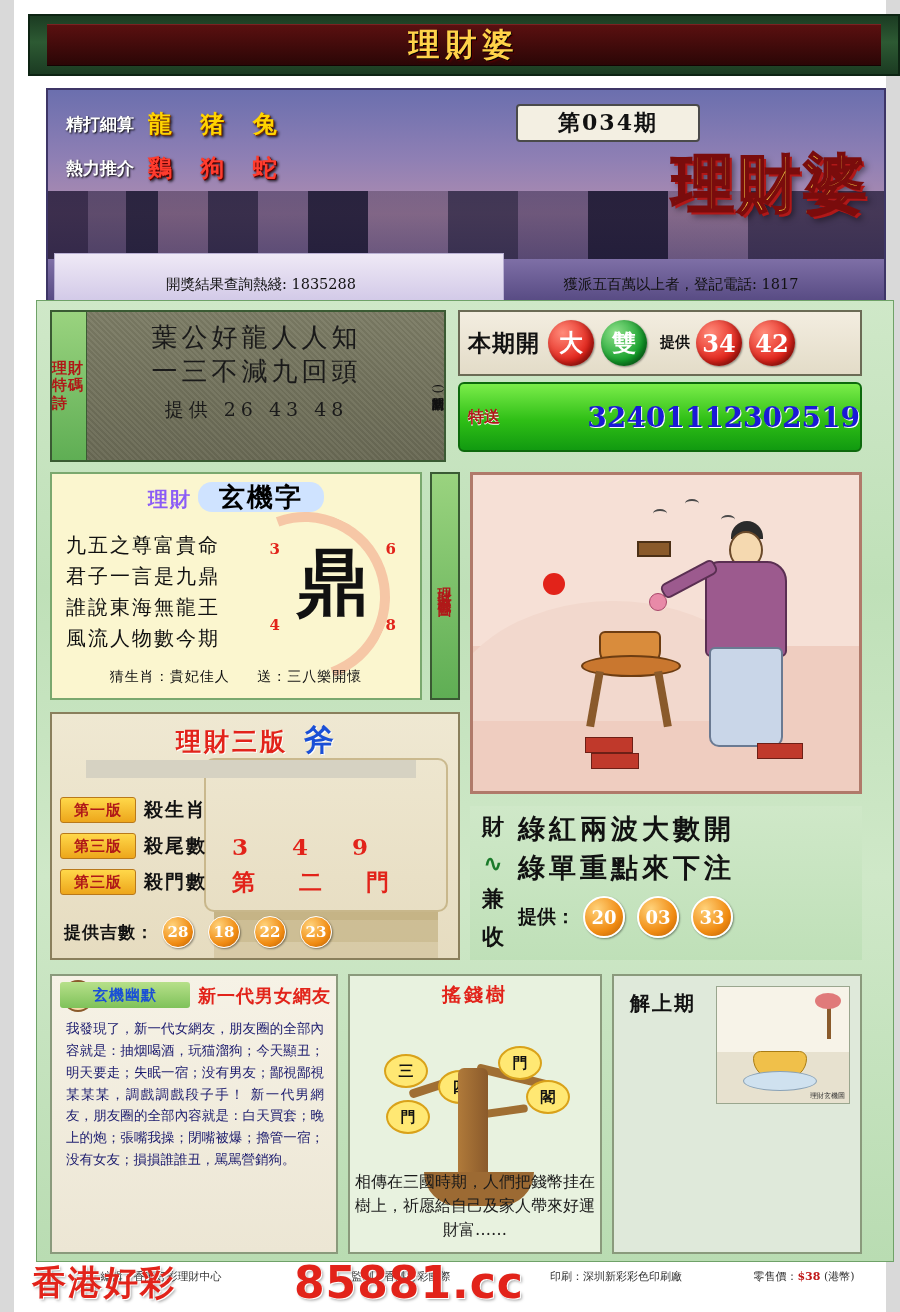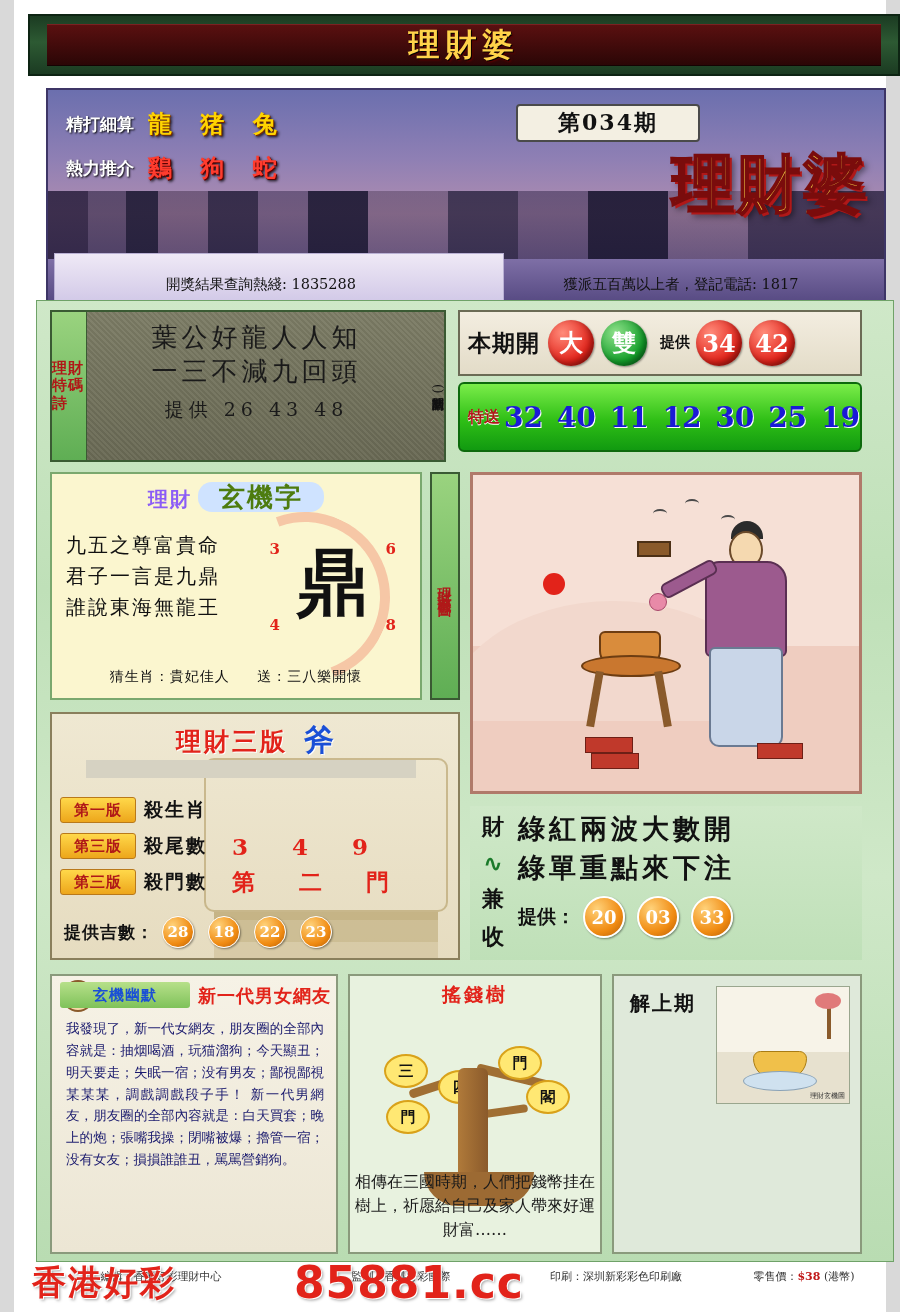--- a/index.html
+++ b/index.html
@@ -164,38 +164,38 @@
     border:2px solid #0d6a0d;border-radius:6px;box-sizing:border-box;
     display:flex;align-items:center;
   }
   .rb-label{
     width:40px;margin-left:4px;
     font-family:"DejaVu Serif","Liberation Serif",serif;
     font-size:16px;font-weight:bold;color:#b01818;line-height:1.1;text-align:center;
     text-shadow:0 1px 0 #fff;
   }
   .rb-nums{
-    flex:1;display:flex;align-items:center;justify-content:space-between;
+    flex:1;display:flex;align-items:center;justify-content:flex-end;
     font-family:"DejaVu Serif","Liberation Serif",serif;
     font-size:28px;font-weight:bold;color:#1a1ad6;
     text-shadow:1px 1px 0 #fff;
   }
   
   .xuanji{
     position:absolute;left:36px;top:472px;width:372px;height:228px;
     background:#fbf6cf;border:2px solid #7aa86e;box-sizing:border-box;
     overflow:hidden;
   }
   .xuanji .headline{
     text-align:center;margin-top:6px;
     font-family:"DejaVu Serif","Liberation Serif",serif;
   }
   .xuanji .h-a{font-size:20px;font-weight:bold;color:#8b5cf6;letter-spacing:2px;}
   .xuanji .h-b{
-    font-size:26px;font-weight:bold;color:#4d7c0f;letter-spacing:2px;
+    font-size:26px;font-weight:bold;color:#000000;letter-spacing:2px;
     background:#cfe3ff;padding:0 21px;border-radius:14px;margin-left:6px;
   }
   .xuanji .poem4{
     position:absolute;left:14px;top:56px;width:200px;
     font-family:"DejaVu Serif","Liberation Serif",serif;
     font-size:20px;color:#111;line-height:1.55;letter-spacing:2px;
   }
   .xuanji .bigchar{
     position:absolute;right:42px;top:66px;width:92px;height:86px;
     display:flex;align-items:center;justify-content:center;
@@ -506,20 +506,21 @@
 
   <div class="xuanji">
     <div class="swirl"></div>
     <div class="headline">
       <span class="h-a">理財</span><span class="h-b">玄機字</span>
     </div>
     <div class="poem4">
       <div>九五之尊富貴命</div>
       <div>君子一言是九鼎</div>
       <div>誰說東海無龍王</div>
+      <div>風流人物數今期</div>
     </div>
     <div class="bigchar">鼎</div>
     <div class="cnum c-tl">3</div>
     <div class="cnum c-tr">6</div>
     <div class="cnum c-bl">4</div>
     <div class="cnum c-br">8</div>
     <div class="foot">
       <span>猜生肖：</span><span>貴妃佳人</span>
       &nbsp;&nbsp;&nbsp;
       <span>送：</span><span>三八樂開懷</span>

